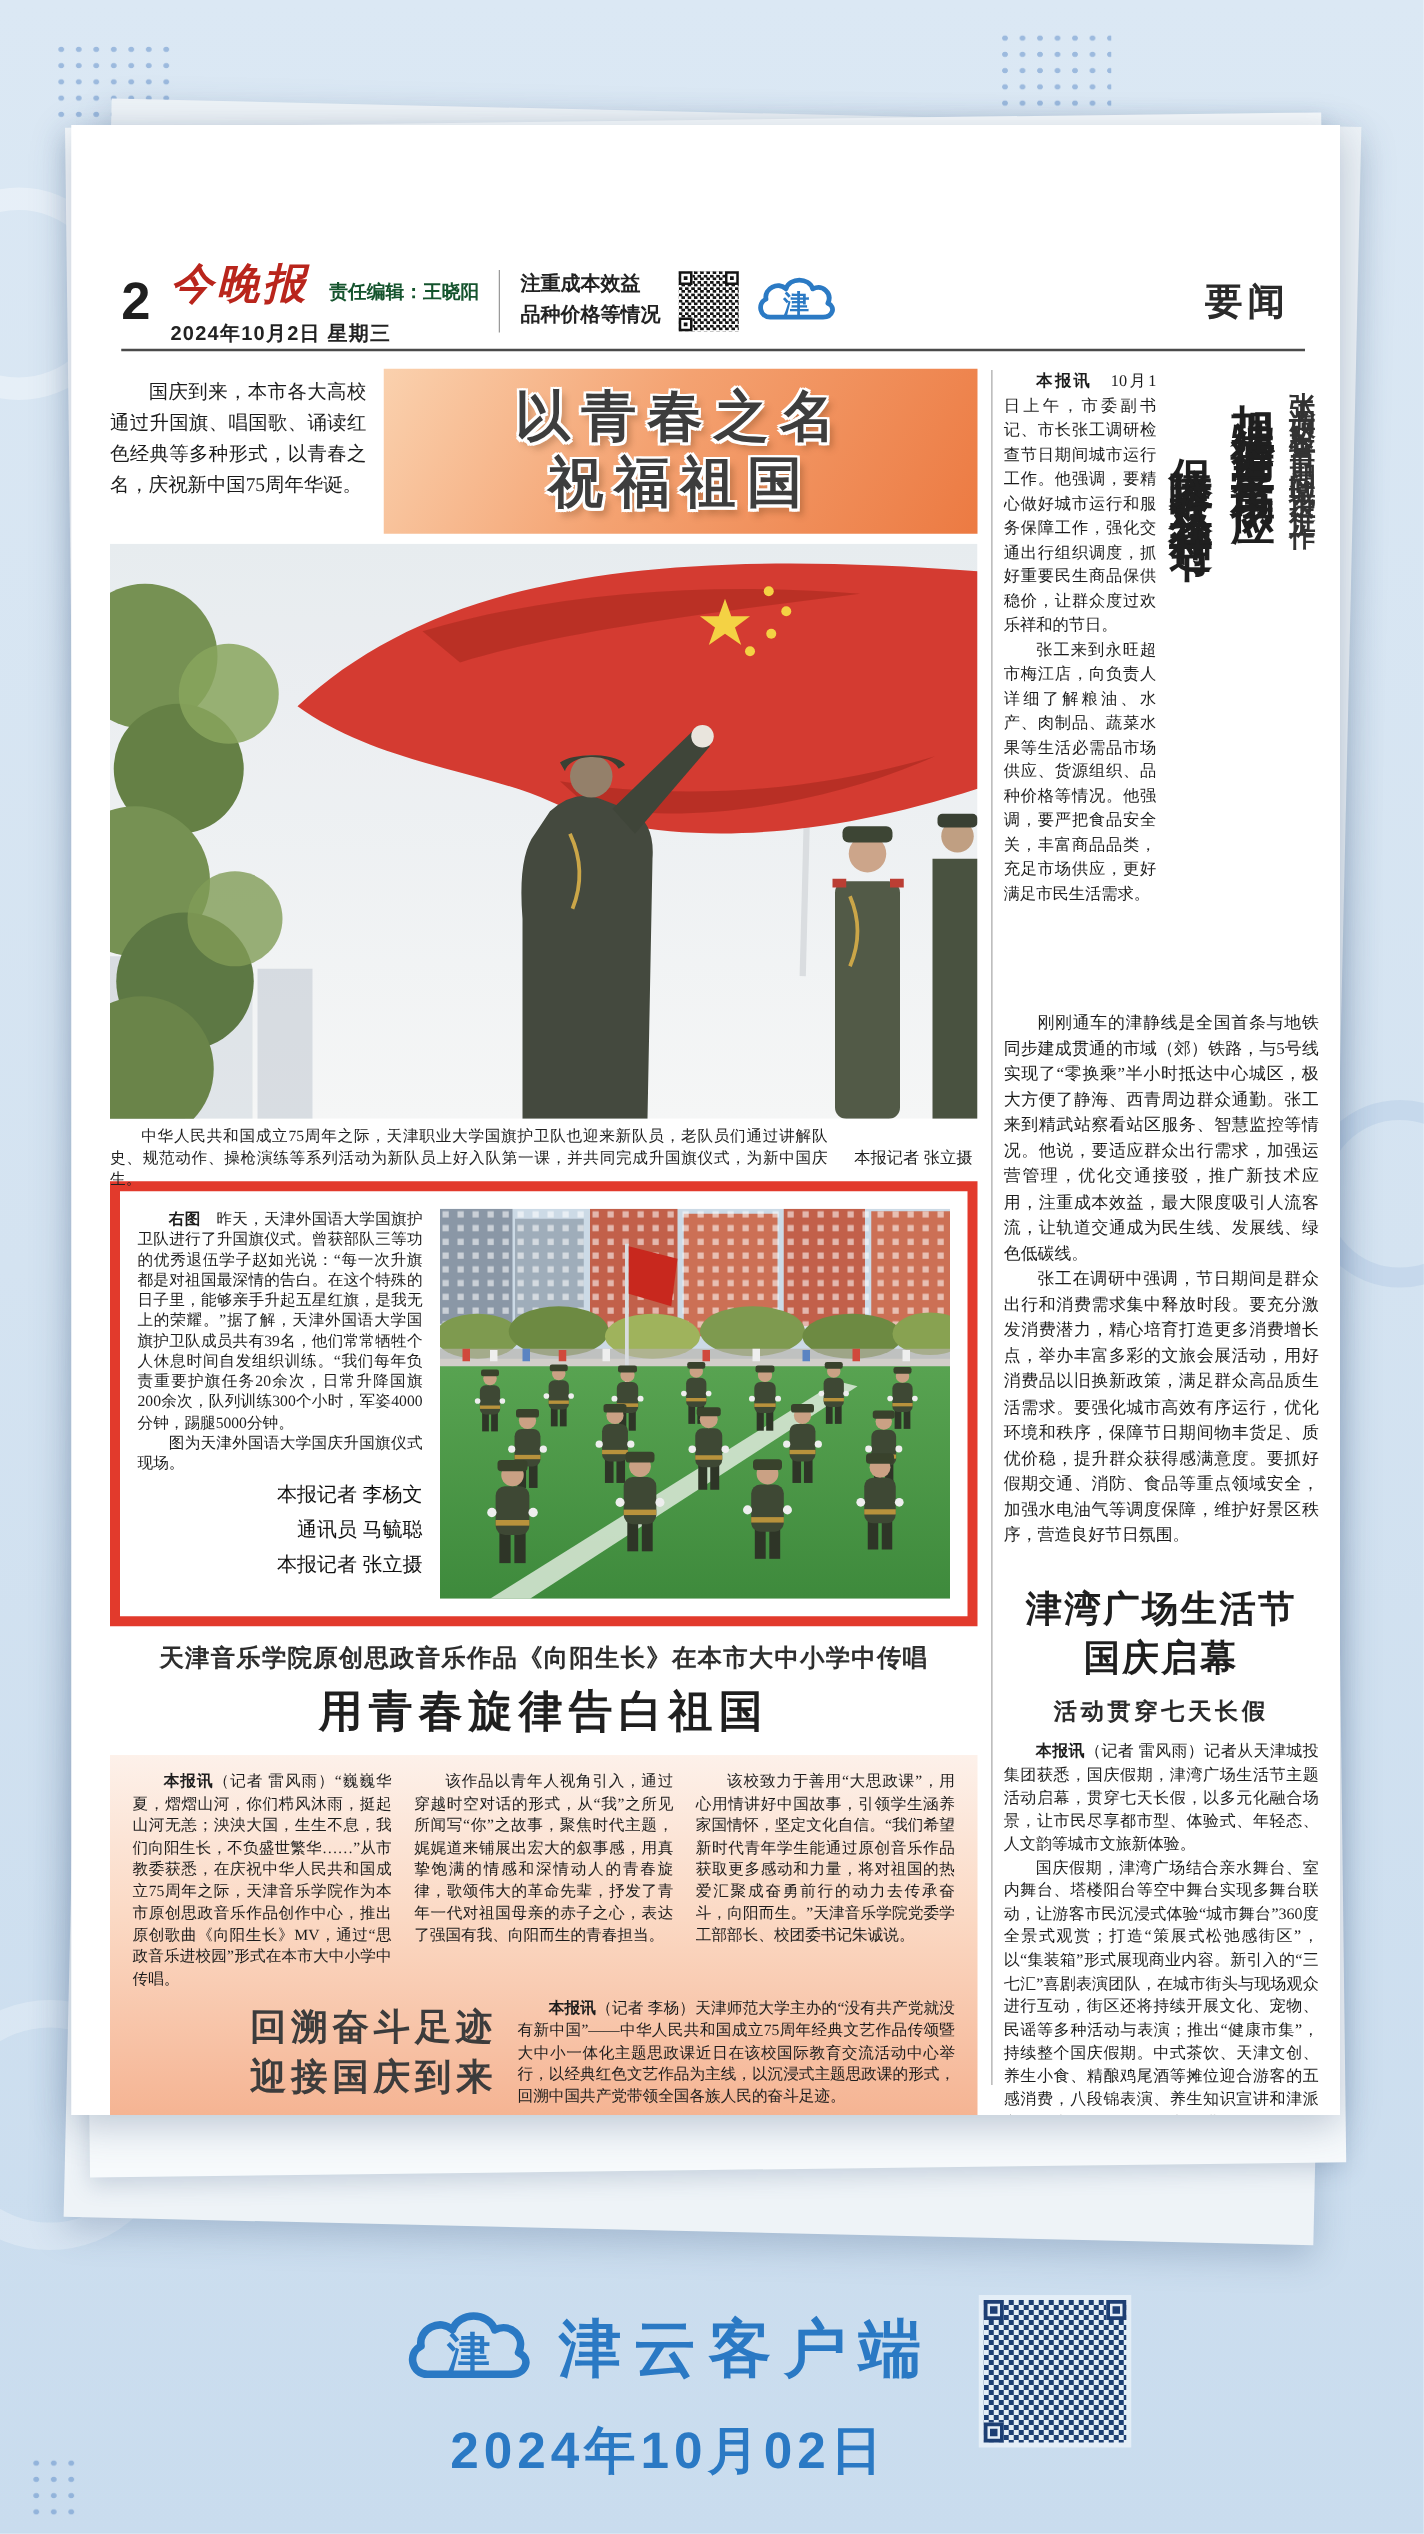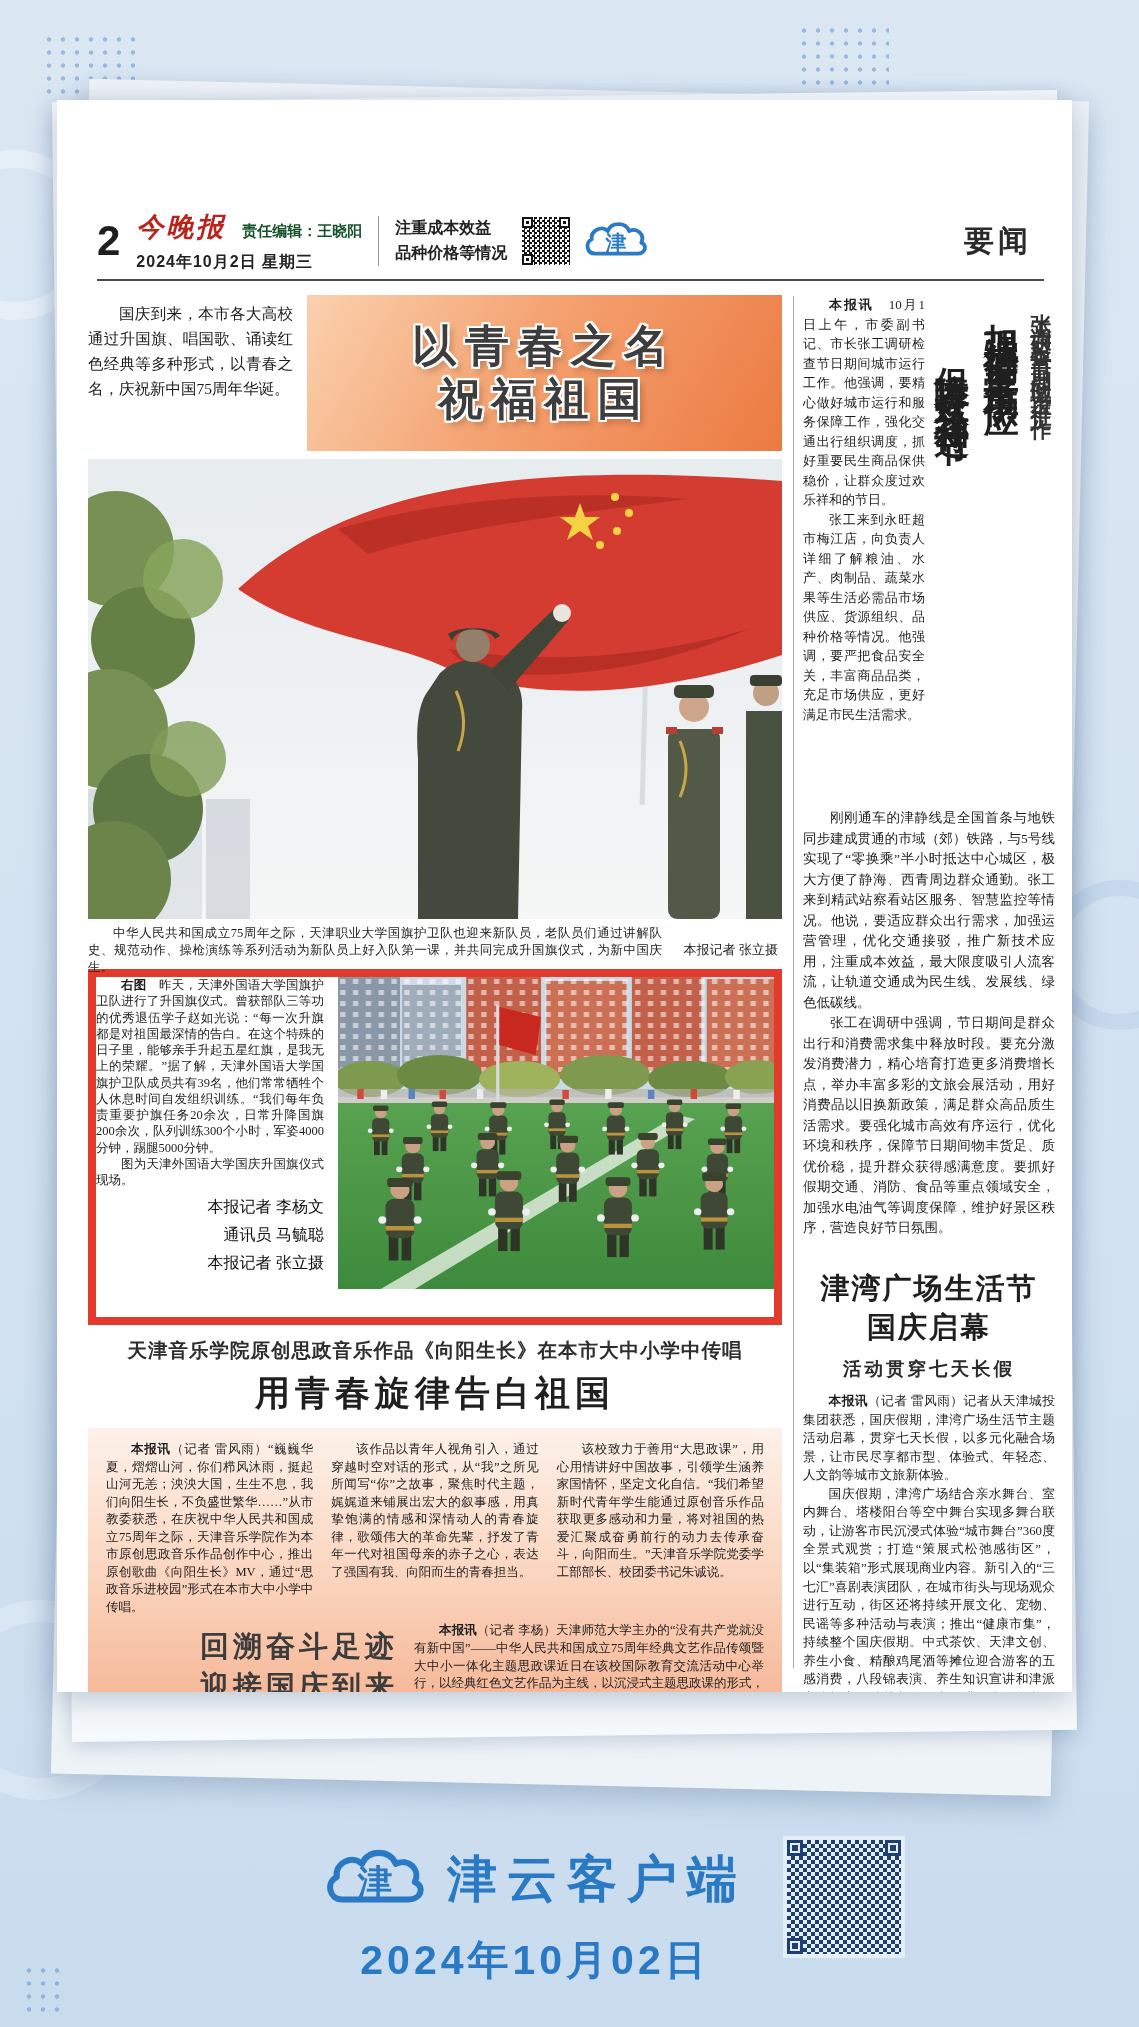--- a/index.html
+++ b/index.html
@@ -32,21 +32,21 @@
     background:#f7fafc; transform:rotate(-0.7deg); box-shadow:0 6px 18px rgba(60,90,130,.22); }
   .paper { position:absolute; left:57px; top:100px; width:1015px; height:1592px;
     background:#ffffff; overflow:hidden; box-shadow:0 8px 30px rgba(50,80,120,.30); }
 
   
   .masthead { position:absolute; left:40px; right:28px; top:108px; height:66px;
     display:flex; align-items:center; }
   .pagenum { font-size:42px; font-weight:700; color:#1f1f1f; margin-right:16px; line-height:1; }
   .mast-mid .row1 { display:flex; align-items:baseline; }
   .paper-logo { font-family:"Liberation Serif", serif; font-style:italic; font-weight:700;
-    color:#b9251c; font-size:27px; letter-spacing:3px; }
+    color:#b9251c; font-size:34px; letter-spacing:3px; }
   .editor { font-size:15px; font-weight:700; color:#14532d; margin-left:16px; }
   .mast-date { font-size:16px; font-weight:700; color:#222; margin-top:7px; letter-spacing:1px; }
   .mast-div { border-left:1px solid #9a9a9a; height:50px; margin:0 16px; }
   .qr-hints { font-size:16px; font-weight:700; color:#222; line-height:1.55; }
   .qr { background:#fff; padding:3px; position:relative; }
   .qr-inner { width:100%; height:100%; position:relative; background-color:#fff;
     background-image:repeating-conic-gradient(#141414 0% 25%, #ffffff 0% 50%);
     background-size:7px 7px; }
   .qr.small { width:54px; height:54px; margin-left:12px; }
   .qr.small .qr-inner { background-size:5px 5px; }
@@ -55,35 +55,35 @@
   .f-tl { left:0; top:0; } .f-tr { right:0; top:0; } .f-bl { left:0; bottom:0; }
   .qr.small .finder { width:11px; height:11px; border-width:2px; }
   .cloud-mast { margin-left:10px; }
   .mast-spacer { flex:1; }
   .section-label { font-size:30px; font-weight:700; color:#2a2a2a; letter-spacing:4px; margin-right:12px; }
   .mast-rule { position:absolute; left:40px; right:28px; top:179px; height:2px; background:#4a4a4a; }
   .col-divider { position:absolute; left:736px; top:196px; height:1372px; width:1px; background:#a9a9a9; }
 
   
   .leftcol { position:absolute; left:31px; top:195px; width:694px; }
-  .lead-row { display:flex; gap:14px; height:156px; }
+  .lead-row { display:flex; gap:14px; height:132px; }
   .intro { width:205px; font-family:"Liberation Serif", serif; font-size:15.5px;
     line-height:1.62; text-indent:2em; color:#1c1c1c; text-align:justify; padding-top:6px; }
   .head-box { flex:1; background:linear-gradient(120deg,#fad1ae 0%,#f4a271 45%,#ec7a42 100%);
     display:flex; flex-direction:column; align-items:center; justify-content:center; }
   .hl { font-size:44px; font-weight:700; letter-spacing:9px; color:#3d3d3d; line-height:1.2;
     text-shadow:-2px -2px 0 #fff,2px -2px 0 #fff,-2px 2px 0 #fff,2px 2px 0 #fff,
                 -2px 0 0 #fff,2px 0 0 #fff,0 -2px 0 #fff,0 2px 0 #fff,4px 5px 6px rgba(80,40,10,.35); }
   .photo1 { margin-top:8px; height:460px; width:694px; display:block; }
   .caption-wrap { position:relative; margin-top:6px; height:36px;
     font-family:"Liberation Serif", serif; font-size:12.5px; line-height:1.35;
     text-align:justify; color:#222; padding-right:120px;text-decoration:underline; }
   .cap-credit { position:absolute; right:4px; bottom:2px; font-family:"Liberation Sans",sans-serif;
     font-size:13px; color:#222; }
-  .redbox { margin-top:8px; border:8px solid #e23a2c; height:356px; 
+  .redbox { margin-top:8px; border:8px solid #e23a2c; height:356px; padding:14px;
     display:flex; gap:14px; }
   .rb-text { width:228px; font-family:"Liberation Serif", serif; font-size:12.5px;
     line-height:1.3; text-align:justify; color:#1d1d1d; }
   .rb-text p { text-indent:2em; }
   .rb-lead { font-weight:700; font-family:"Liberation Sans",sans-serif; }
   .rb-credits { text-align:right; margin-top:5px; font-family:"Liberation Sans",sans-serif;
     font-size:16px; line-height:1.75; color:#111; }
   .photo2 { flex:1; height:312px; display:block; }
   .kicker { margin-top:12px; text-align:center; font-size:19.5px; font-weight:600;
     color:#2e2e2e; letter-spacing:1px; }

